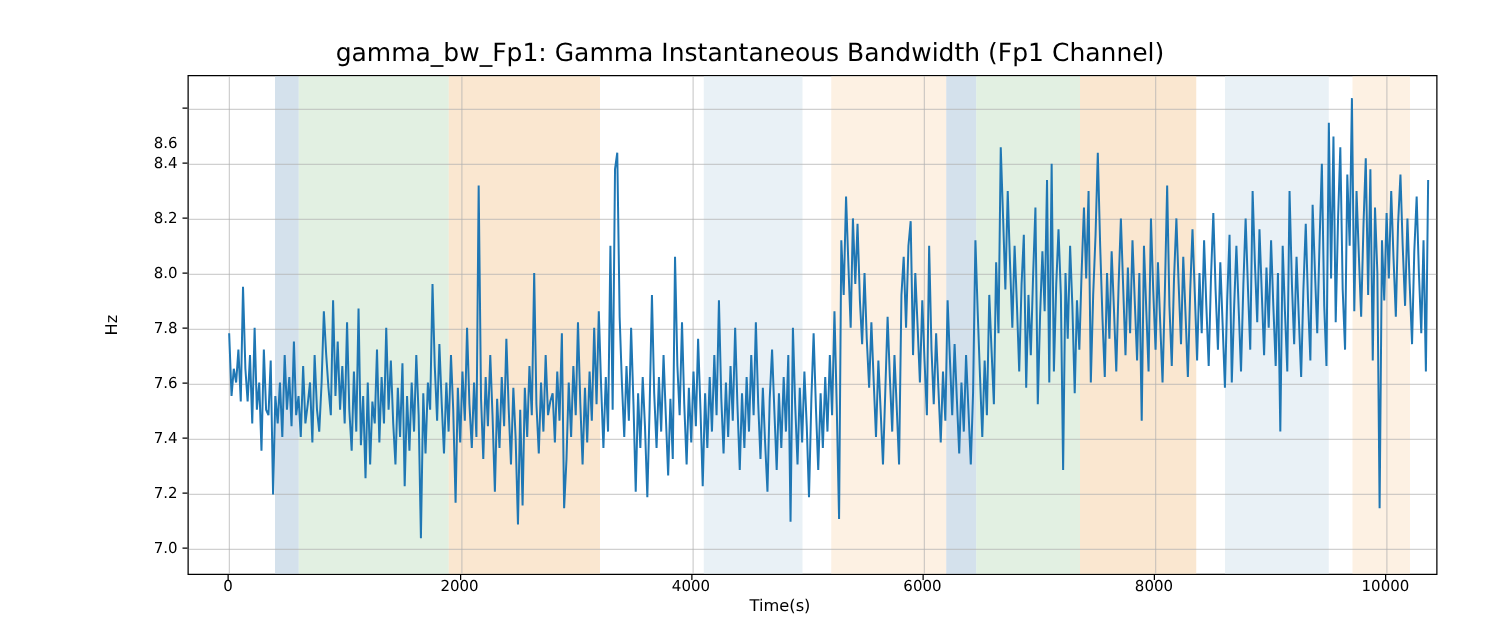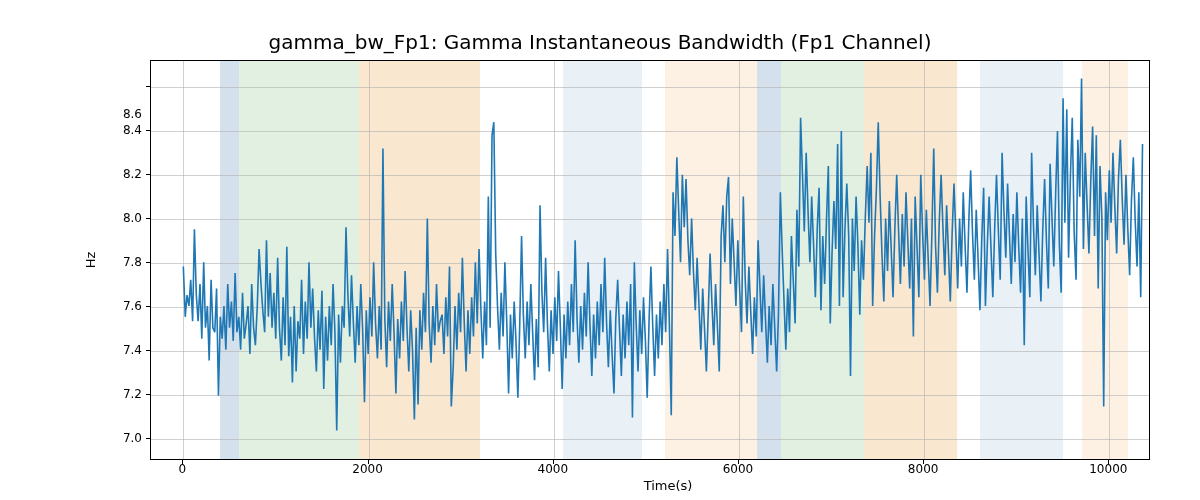--- a/index.html
+++ b/index.html
@@ -38,21 +38,21 @@
   .ylabel {
     position: absolute;
     left: 90px;
     top: 260px;
     transform: translate(-50%, -50%) rotate(-90deg);
     font-size: 13px;
     color: #000;
   }
   .xlabel {
     position: absolute;
-    left: 668px;
+    left: 624px;
     top: 478px;
     transform: translateX(-50%);
     font-size: 13px;
     color: #000;
   }
   .xtick {
     position: absolute;
     top: 462px;
     font-size: 12px;
     color: #000;

